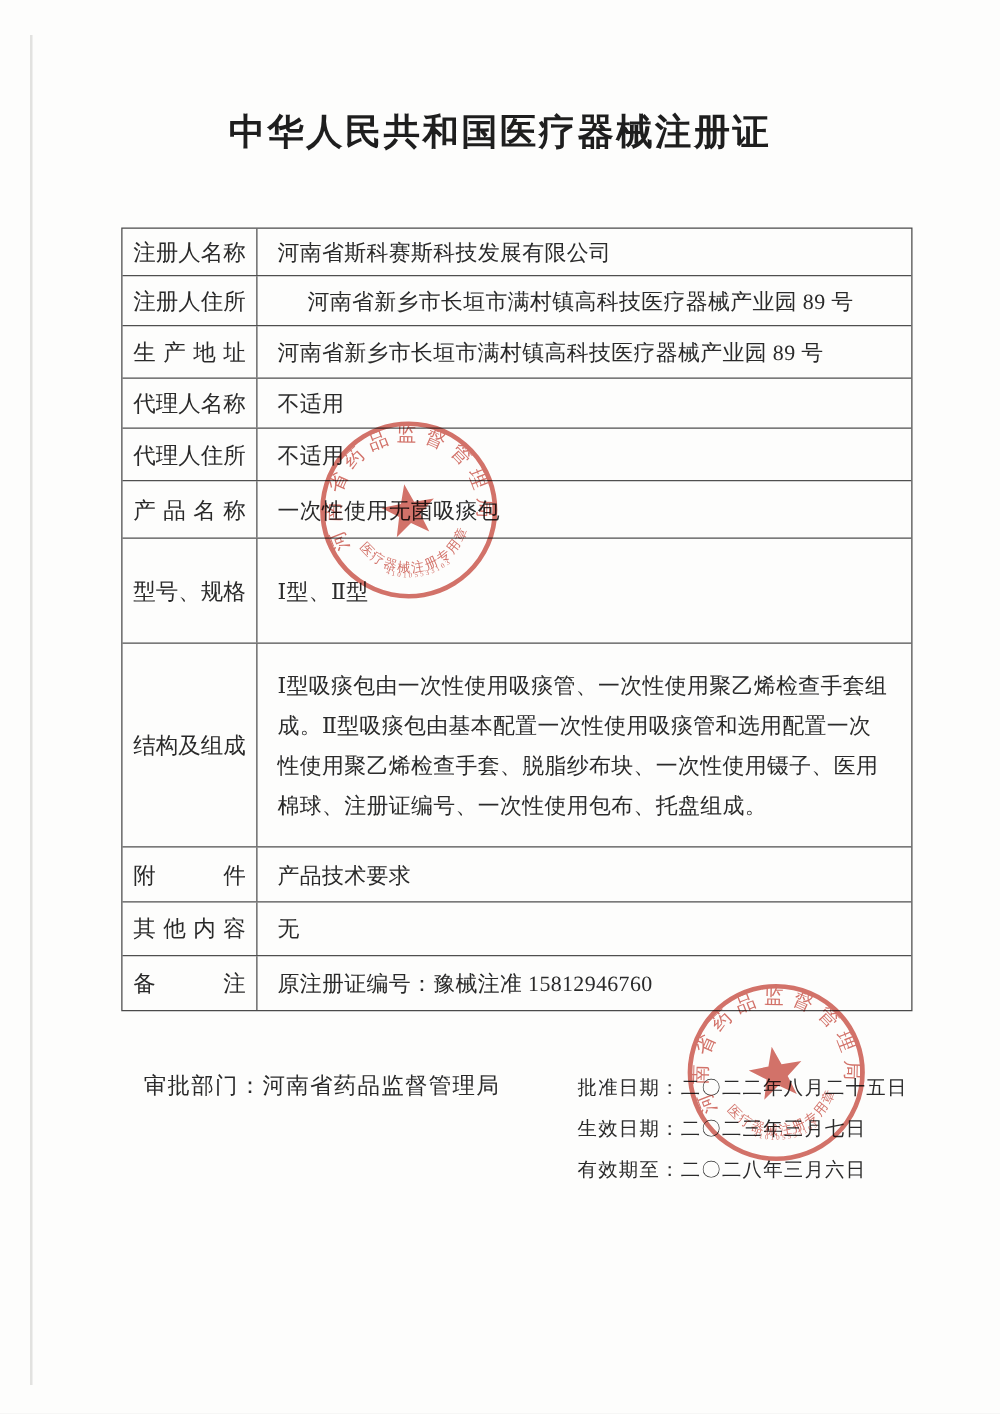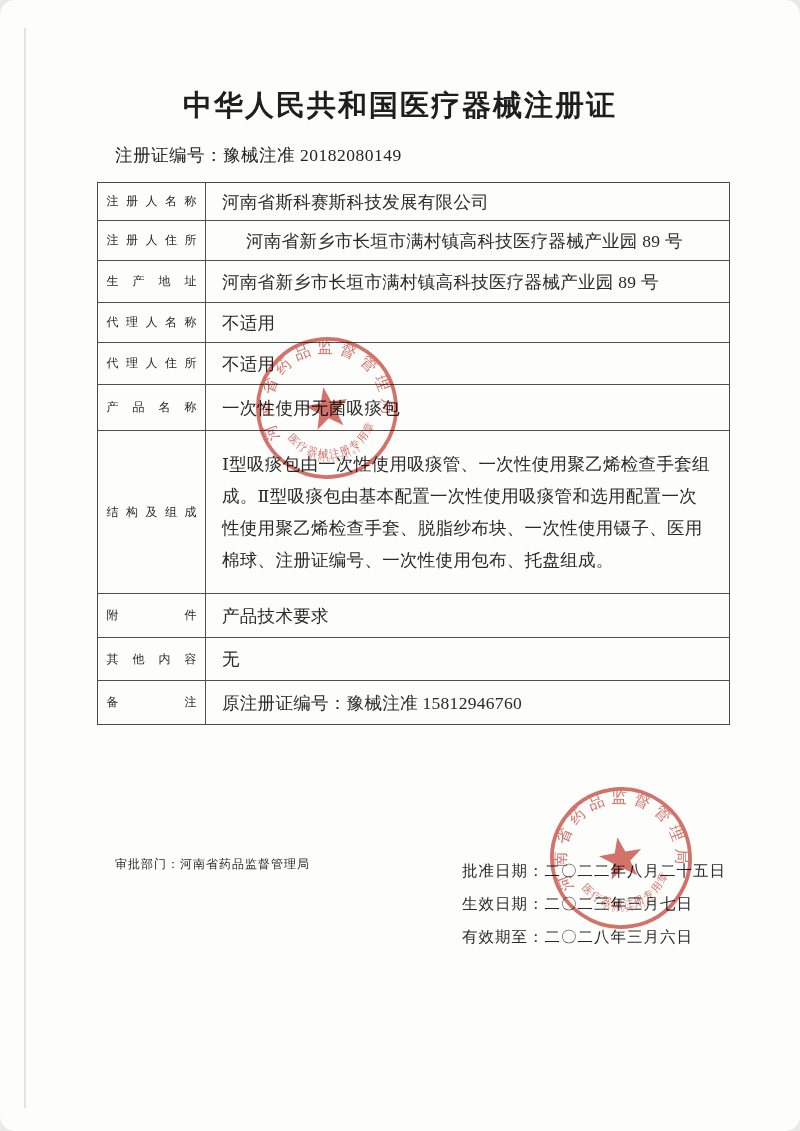--- a/index.html
+++ b/index.html
@@ -1,19 +1,19 @@
 <!DOCTYPE html>
 <html><head>
 <meta charset="utf-8">
 <style>
   html,body{margin:0;padding:0;}
   body{background:#e9e9e9;font-family:"Liberation Serif","DejaVu Serif",serif;}
   .page{
     position:relative;width:800px;height:1131px;margin:0 auto;
-    background:#fdfdfc;color:#262626;overflow:hidden;border-radius:15px;
+    background:#fdfdfc;color:#262626;overflow:hidden;
   }
   .scan-line{
     position:absolute;left:24px;top:28px;width:2px;height:1080px;
     background:#e2e2e0;
   }
   .doc-title{
     position:absolute;left:0;top:86px;width:800px;
     text-align:center;font-size:29px;font-weight:700;letter-spacing:2px;
     color:#1e1e1e;
   }
@@ -24,35 +24,35 @@
   .cert-table{
     position:absolute;left:97px;top:182px;width:633px;
     border:1.5px solid #4a4a4a;box-sizing:border-box;
     background:transparent;
   }
   .row{display:flex;box-sizing:border-box;border-bottom:1px solid #4f4f4f;}
   .row:last-child{border-bottom:none;}
   .cell{box-sizing:border-box;display:flex;align-items:center;}
   .cell.label{
     width:108px;border-right:1px solid #4f4f4f;justify-content:center;
-    font-size:12px;color:#2a2a2a;
+    font-size:18px;color:#2a2a2a;
   }
   .jlabel{
     display:inline-block;width:90px;text-align:justify;text-align-last:justify;
   }
   .cell.value{
     flex:1;padding-left:16px;padding-right:14px;
     font-size:17.5px;letter-spacing:0.3px;color:#2a2a2a;
   }
   .r1{height:38px;} .r2{height:40px;gap:24px;} .r3{height:42px;} .r4{height:40px;}
   .r5{height:42px;} .r6{height:46px;} .r7{height:84px;} .r8{height:163px;}
   .r9{height:43px;} .r10{height:44px;} .r11{height:43px;} .r12{height:43px;}
   .r8 .cell.value{line-height:32px;padding-right:18px;}
   .footer-dept{
-    position:absolute;left:115px;top:856px;font-size:12px;letter-spacing:1px;
+    position:absolute;left:115px;top:856px;font-size:18px;letter-spacing:1px;
     color:#2a2a2a;
   }
   .dates{
     position:absolute;left:462px;top:854px;font-size:15.5px;letter-spacing:1px;
     color:#2a2a2a;
   }
   .date-line{height:33px;line-height:33px;white-space:nowrap;}
   .stamp{
     position:absolute;opacity:0.78;mix-blend-mode:multiply;
     transform:rotate(-10deg);pointer-events:none;
@@ -63,21 +63,20 @@
 </style>
 </head>
 <body>
 
 <div class="page">
 
   <div class="scan-line"></div>
 
   <div class="doc-title">中华人民共和国医疗器械注册证</div>
 
-  <div class="reg-line"><span>注册证编号：</span><span>豫械注准 20182080149</span></div>
 
   <div class="cert-table">
 
     <div class="row r1">
       <div class="cell label">
           <span class="jlabel">注册人名称</span>
         </div>
       <div class="cell value">
           <span>河南省斯科赛斯科技发展有限公司</span>
         </div>
@@ -113,20 +112,28 @@
       <div class="cell value">
           <span>不适用</span>
         </div>
     </div>
     <div class="row r6">
       <div class="cell label">
           <span class="jlabel">产品名称</span>
         </div>
       <div class="cell value">
           <span>一次性使用无菌吸痰包</span>
+        </div>
+    </div>
+    <div class="row r7">
+      <div class="cell label">
+          <span class="jlabel">型号、规格</span>
+        </div>
+      <div class="cell value">
+          <span>Ⅰ型、Ⅱ型</span>
         </div>
     </div>
     <div class="row r8">
       <div class="cell label">
           <span class="jlabel">结构及组成</span>
         </div>
       <div class="cell value">
           <span>Ⅰ型吸痰包由一次性使用吸痰管、一次性使用聚乙烯检查手套组成。Ⅱ型吸痰包由基本配置一次性使用吸痰管和选用配置一次性使用聚乙烯检查手套、脱脂纱布块、一次性使用镊子、医用棉球、注册证编号、一次性使用包布、托盘组成。</span>
         </div>
     </div>

